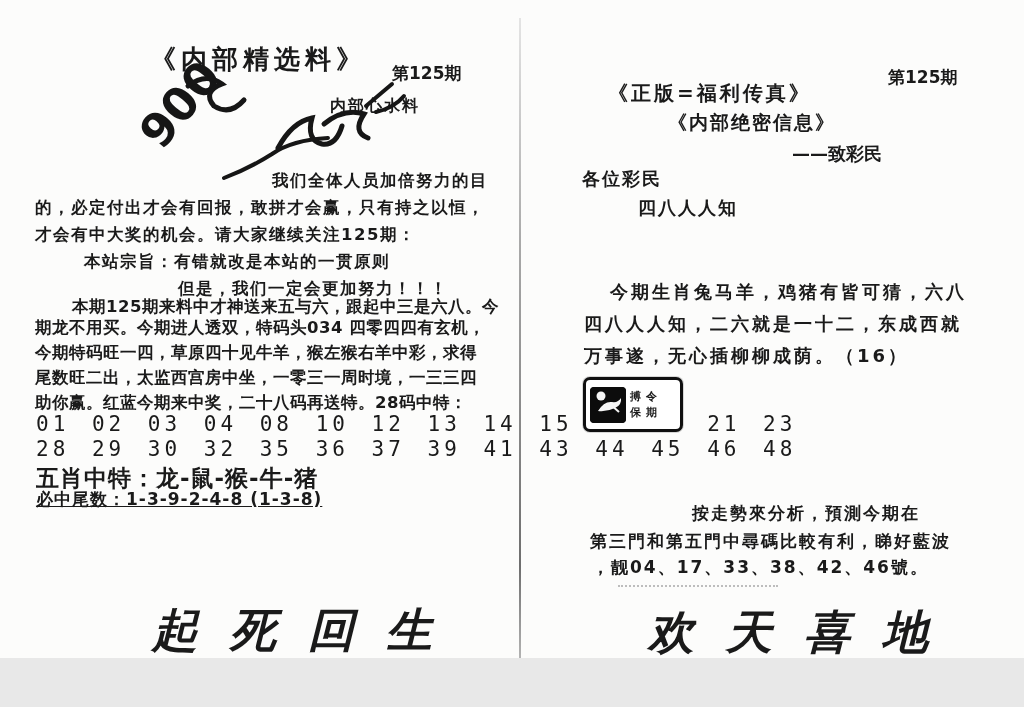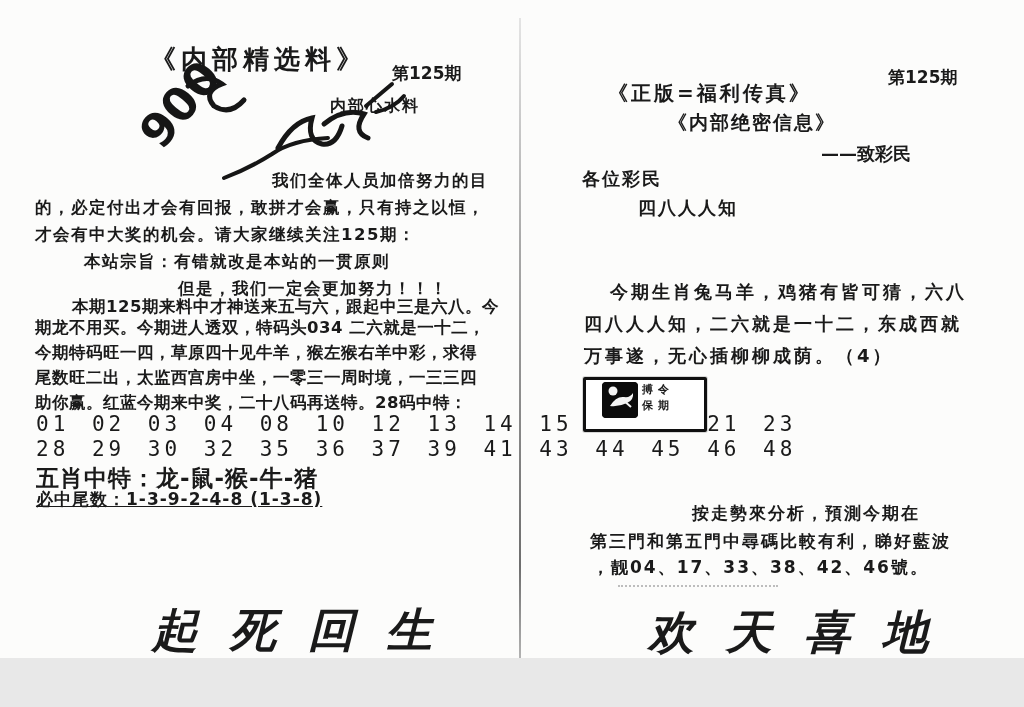--- a/index.html
+++ b/index.html
@@ -36,30 +36,30 @@
   .l-calli{left:152px;top:600px;}
   
   .handwriting{position:absolute;left:128px;top:28px;width:310px;height:170px;pointer-events:none;}
   
   .divider{position:absolute;left:519px;top:18px;width:2px;height:645px;
     background:linear-gradient(#e0e0e0,#9a9a9a 35%,#555 85%,#aaa);opacity:.85;}
   
   .r-title{left:608px;top:40px;font-size:20px;font-weight:bold;letter-spacing:3px;margin-top:40px;}
   .r-issue{left:888px;top:66px;font-size:17px;font-weight:bold;}
   .r-subtitle{left:668px;top:110px;font-size:19px;font-weight:bold;letter-spacing:2px;}
-  .r-dedication{left:792px;top:142px;font-size:18px;font-weight:bold;margin-left:29px;}
+  .r-dedication{left:792px;top:142px;font-size:18px;font-weight:bold;}
   .r-greet1{left:582px;top:167px;font-size:18px;font-weight:bold;letter-spacing:2px;}
   .r-greet2{left:638px;top:196px;font-size:18px;font-weight:bold;letter-spacing:2px;}
   .poem{font-size:18px;font-weight:bold;letter-spacing:3px;margin-top:8px;}
   .po-0{left:610px;top:272px;}
   .po-1{left:584px;top:304px;}
   .po-2{left:584px;top:336px;}
   .stamp{position:absolute;left:583px;top:377px;width:86px;height:45px;
-    border:3px solid #101010;border-radius:2px;background:#fff;
-    display:flex;align-items:flex-start;gap:4px;padding:2px 16px;box-shadow:0 0 0 1px #44444433;}
+    border:3px solid #101010;border-radius:7px;background:#fff;
+    display:flex;align-items:center;gap:4px;padding:2px 4px;box-shadow:0 0 0 1px #44444433;}
   .stamp-logo{width:36px;height:36px;background:#0c0c0c;border-radius:4px;flex:0 0 auto;}
   .stamp-text{display:flex;flex-direction:column;justify-content:center;}
   .stamp-text span{font-size:11px;font-weight:bold;letter-spacing:5px;line-height:16px;}
   .analysis{font-size:17px;font-weight:bold;letter-spacing:2px;}
   .an-0{left:692px;top:502px;}
   .an-1{left:590px;top:530px;}
   .an-2{left:592px;top:556px;}
   .faint-dots{position:absolute;left:618px;top:583px;width:160px;height:2px;
     border-bottom:2px dotted #bdbdbd;}
   .r-calli{left:648px;top:602px;}
@@ -83,21 +83,21 @@
       <path d="M238,78 l26,-22 M248,84 q18,-4 28,-16" stroke="#161616" stroke-width="4" fill="none" stroke-linecap="round"></path>
     </svg>
 
     <div class="line para1 p1-0">我们全体人员加倍努力的目</div>
     <div class="line para1 p1-1">的，必定付出才会有回报，敢拼才会赢，只有持之以恒，</div>
     <div class="line para1 p1-2">才会有中大奖的机会。请大家继续关注125期：</div>
     <div class="line para1 p1-3">本站宗旨：有错就改是本站的一贯原则</div>
     <div class="line para1 p1-4">但是，我们一定会更加努力！！！</div>
 
     <div class="line para2 p2-0">本期125期来料中才神送来五与六，跟起中三是六八。今</div>
-    <div class="line para2 p2-1">期龙不用买。今期进人透双，特码头034 二六就是一十二，</div>
+    <div class="line para2 p2-1">期龙不用买。今期进人透双，特码头034 四零四四有玄机，</div>
     <div class="line para2 p2-2">今期特码旺一四，草原四十见牛羊，猴左猴右羊中彩，求得</div>
     <div class="line para2 p2-3">尾数旺二出，太监西宫房中坐，一零三一周时境，一三三四</div>
     <div class="line para2 p2-4">助你赢。红蓝今期来中奖，二十八码再送特。28码中特：</div>
 
     <div class="line nums nums-1">01 02 03 04 08 10 12 13 14 15 16 19 21 23</div>
     <div class="line nums nums-2">28 29 30 32 35 36 37 39 41 43 44 45 46 48</div>
 
     <div class="line l-wuxiao">五肖中特：龙-鼠-猴-牛-猪</div>
     <div class="line l-weishu">必中尾数：1-3-9-2-4-8 (1-3-8)</div>
 
@@ -109,21 +109,21 @@
   <div>
     <div class="line r-title">《正版=福利传真》</div>
     <div class="line r-issue">第125期</div>
     <div class="line r-subtitle">《内部绝密信息》</div>
     <div class="line r-dedication">——致彩民</div>
     <div class="line r-greet1">各位彩民</div>
     <div class="line r-greet2">四八人人知</div>
 
     <div class="line poem po-0">今期生肖兔马羊，鸡猪有皆可猜，六八</div>
     <div class="line poem po-1">四八人人知，二六就是一十二，东成西就</div>
-    <div class="line poem po-2">万事遂，无心插柳柳成荫。（4）</div>
+    <div class="line poem po-2">万事遂，无心插柳柳成荫。（16）</div>
 
     <div class="stamp">
       <svg class="stamp-logo" viewBox="0 0 36 36">
         <rect x="0" y="0" width="36" height="36" rx="4" fill="#0c0c0c"></rect>
         <circle cx="11" cy="9" r="4.5" fill="#f5f5f5"></circle>
         <path d="M8,24 q6,-10 14,-9 q6,1 9,-4 q1,7 -6,10 q-8,4 -17,3 z" fill="#f5f5f5"></path>
         <path d="M20,17 l9,8" stroke="#f5f5f5" stroke-width="2"></path>
       </svg>
       <div class="stamp-text">
         <span>搏令</span>

